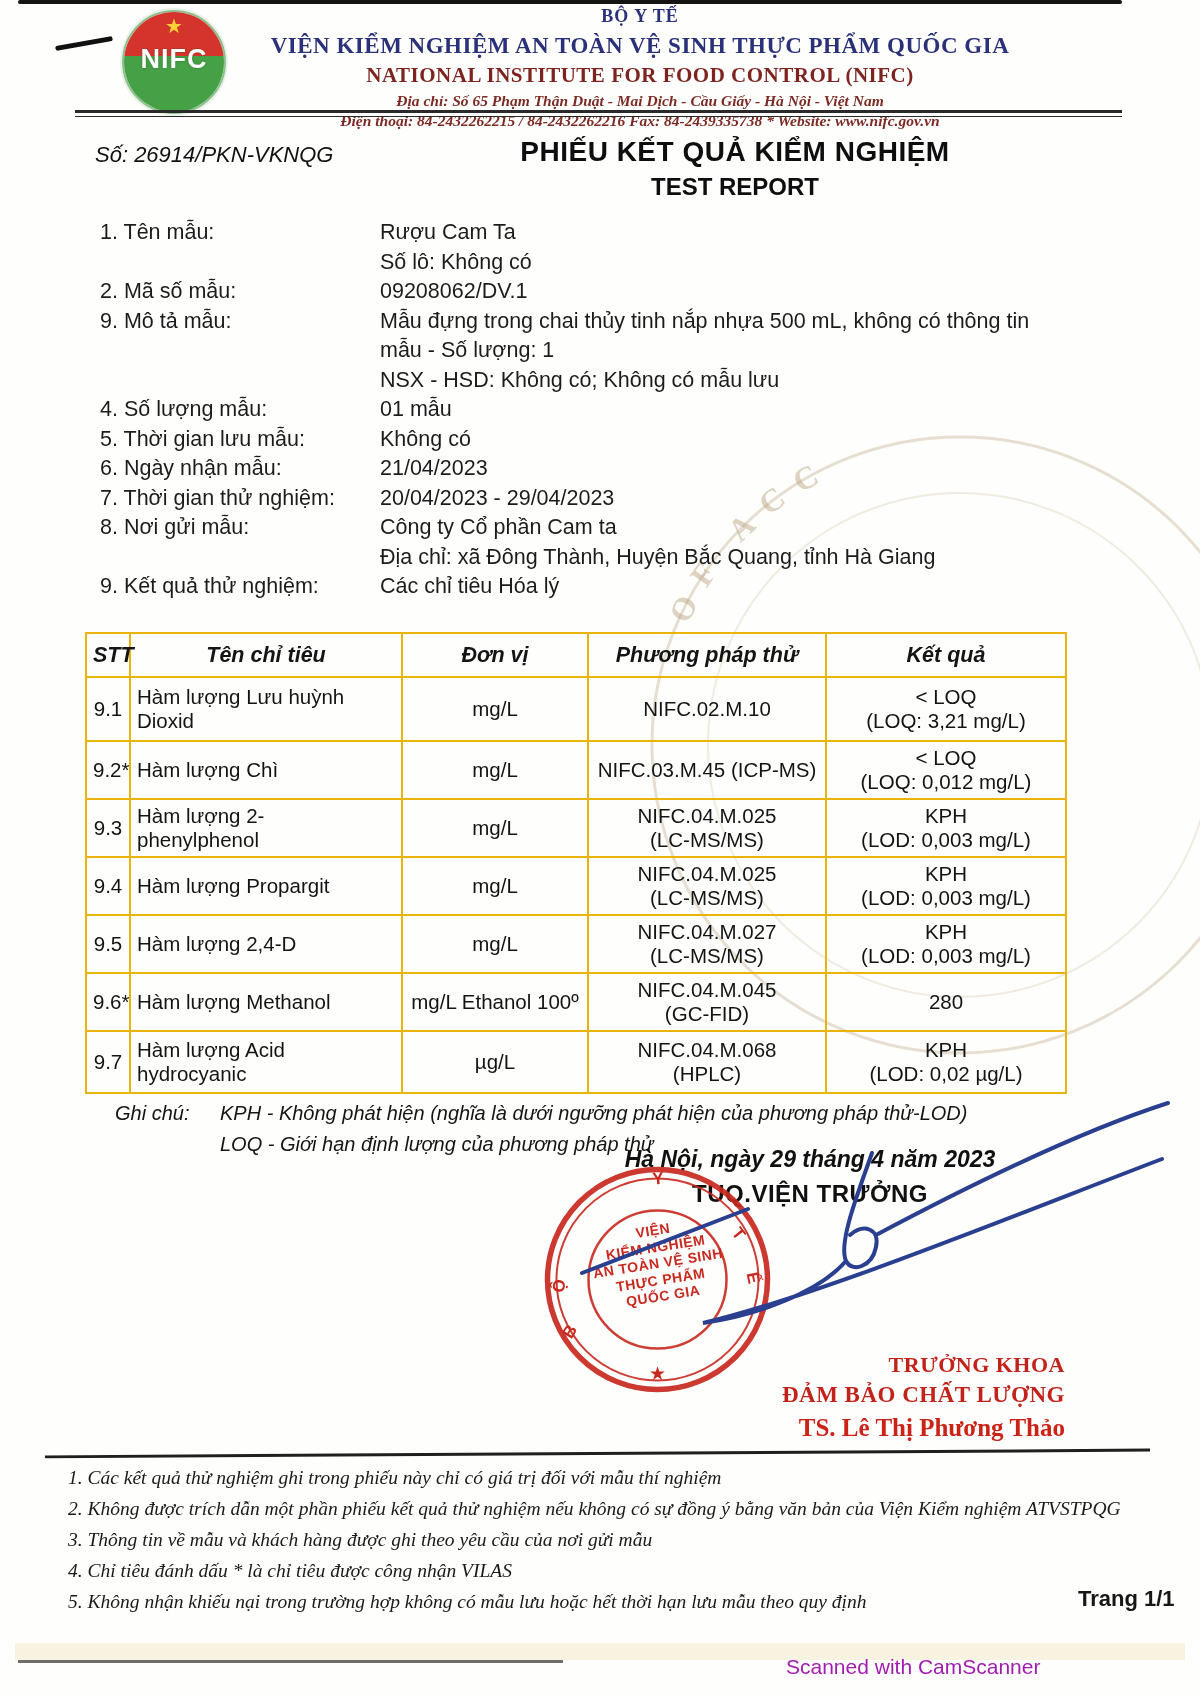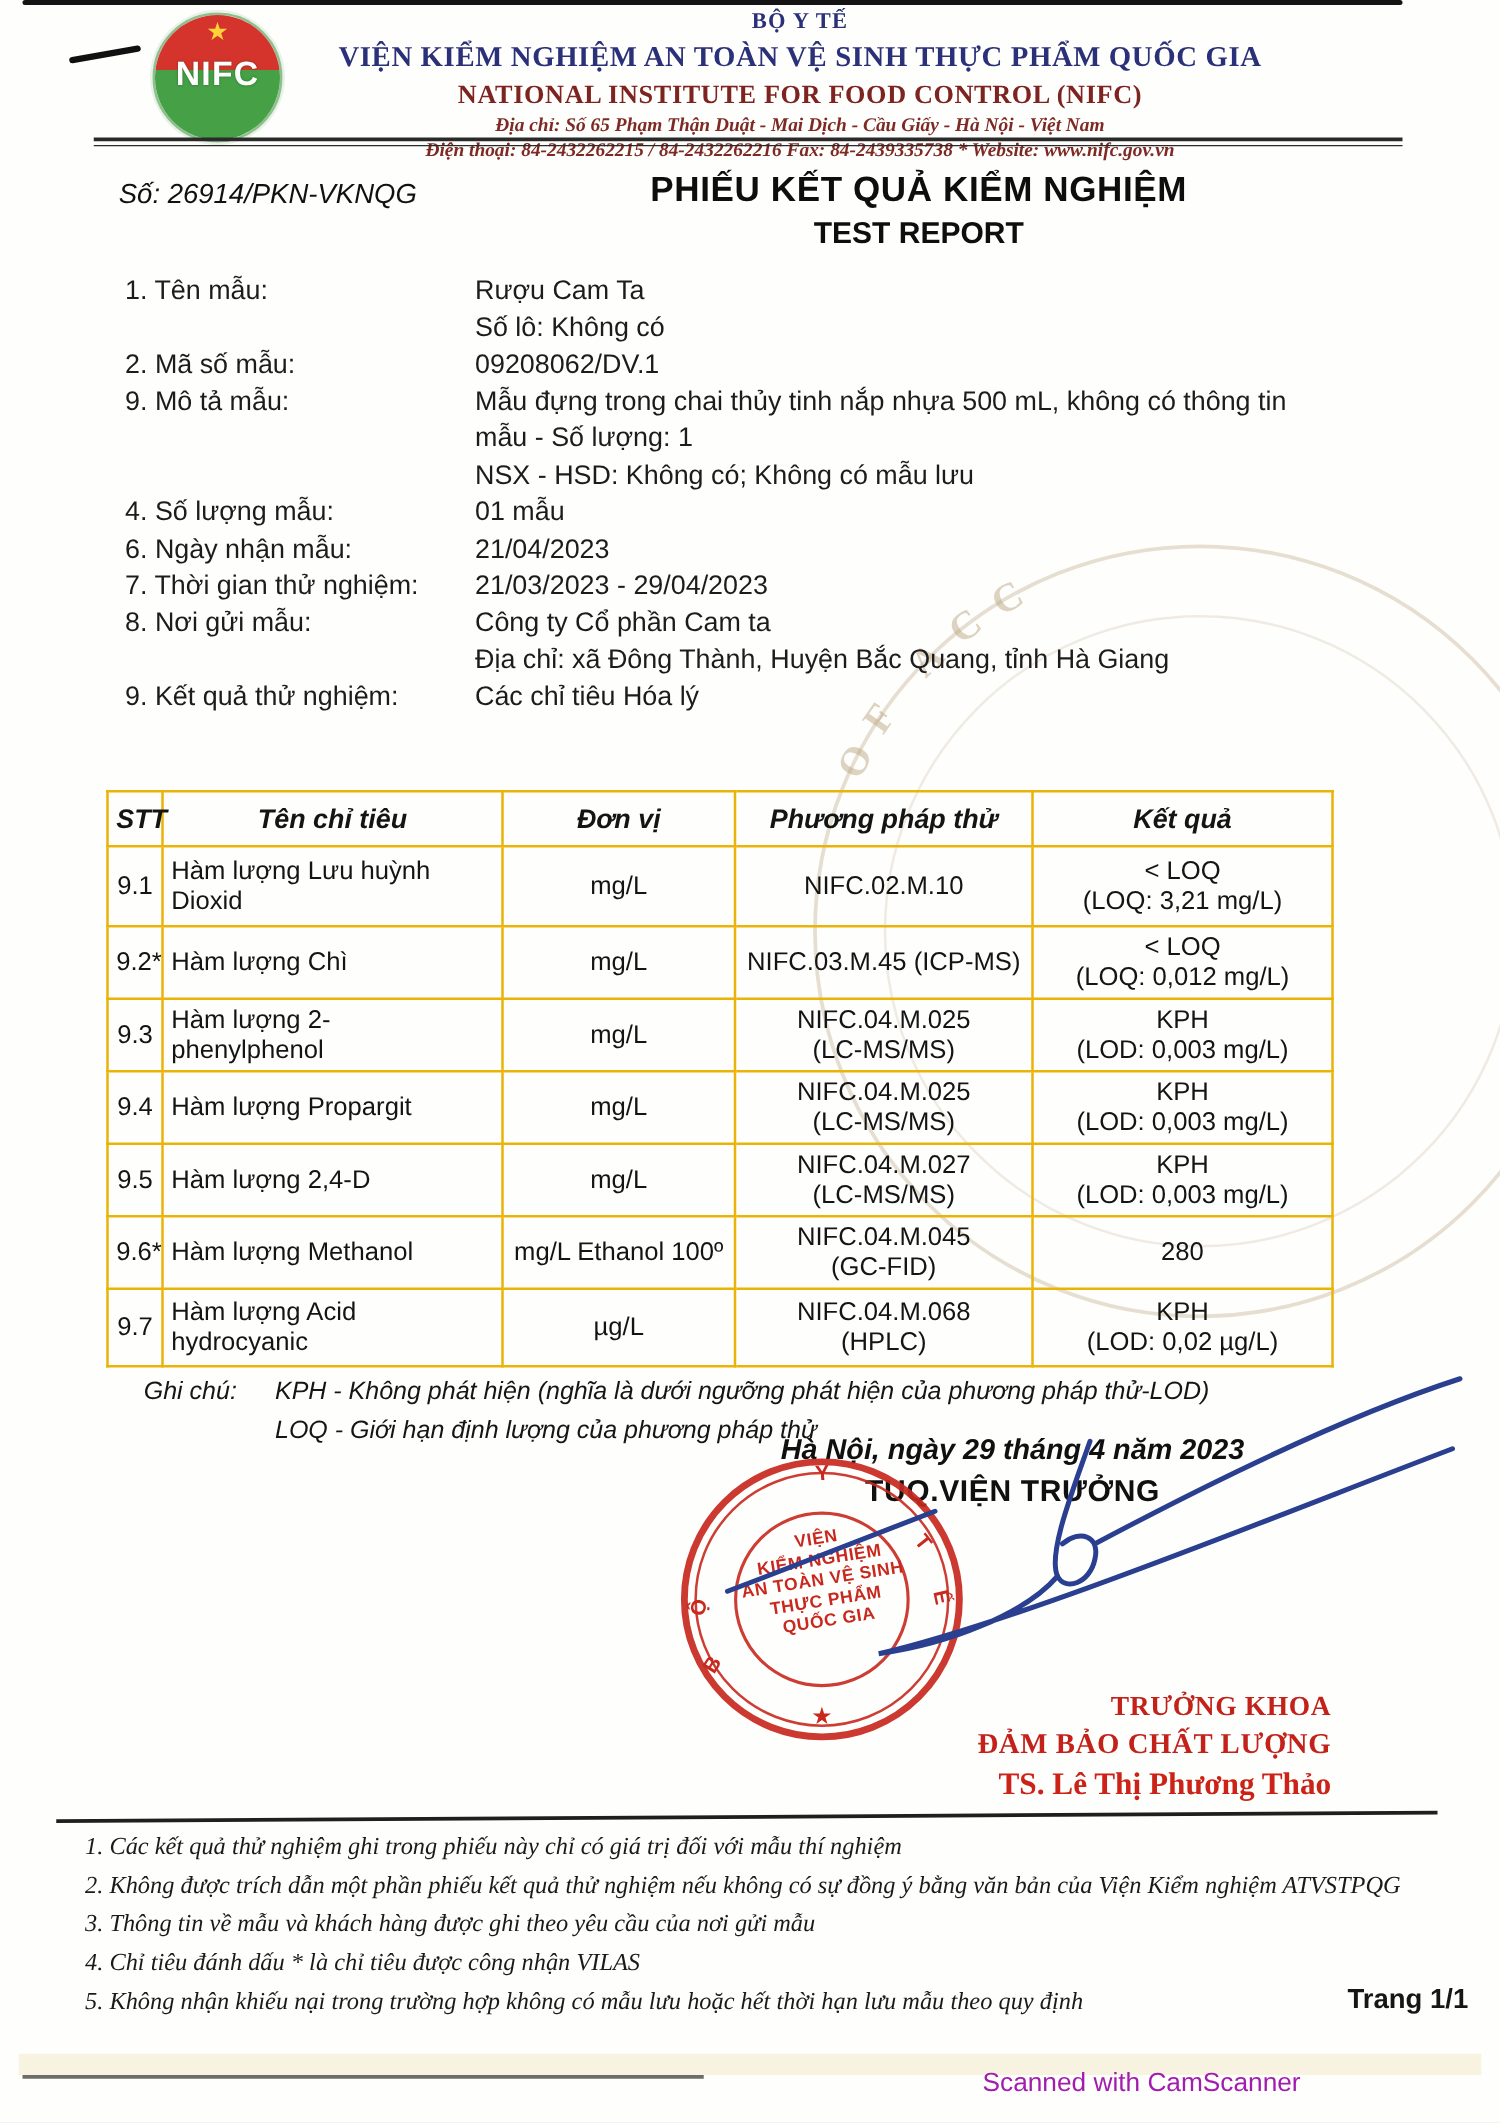--- a/index.html
+++ b/index.html
@@ -150,26 +150,30 @@
         <div class="info-label">9. Mô tả mẫu:</div>
         <div class="info-value pre">Mẫu đựng trong chai thủy tinh nắp nhựa 500 mL, không có thông tin
 mẫu - Số lượng: 1
 NSX - HSD: Không có; Không có mẫu lưu</div>
       </div>
       <div class="info-row">
         <div class="info-label">4. Số lượng mẫu:</div>
         <div class="info-value pre">01 mẫu</div>
       </div>
       <div class="info-row">
+        <div class="info-label">5. Thời gian lưu mẫu:</div>
+        <div class="info-value pre">Không có</div>
+      </div>
+      <div class="info-row">
         <div class="info-label">6. Ngày nhận mẫu:</div>
         <div class="info-value pre">21/04/2023</div>
       </div>
       <div class="info-row">
         <div class="info-label">7. Thời gian thử nghiệm:</div>
-        <div class="info-value pre">21/03/2023 - 29/04/2023</div>
+        <div class="info-value pre">20/04/2023 - 29/04/2023</div>
       </div>
       <div class="info-row">
         <div class="info-label">8. Nơi gửi mẫu:</div>
         <div class="info-value pre">Công ty Cổ phần Cam ta
 Địa chỉ: xã Đông Thành, Huyện Bắc Quang, tỉnh Hà Giang</div>
       </div>
       <div class="info-row">
         <div class="info-label">9. Kết quả thử nghiệm:</div>
         <div class="info-value pre">Các chỉ tiêu Hóa lý</div>
       </div>

